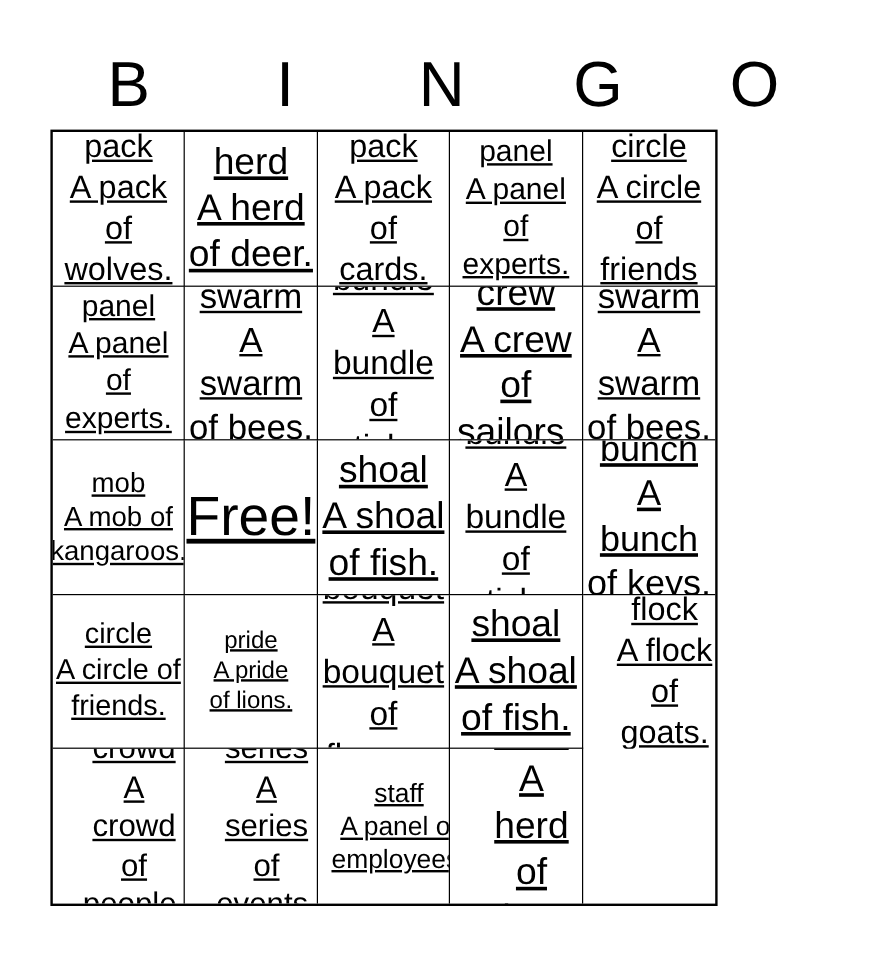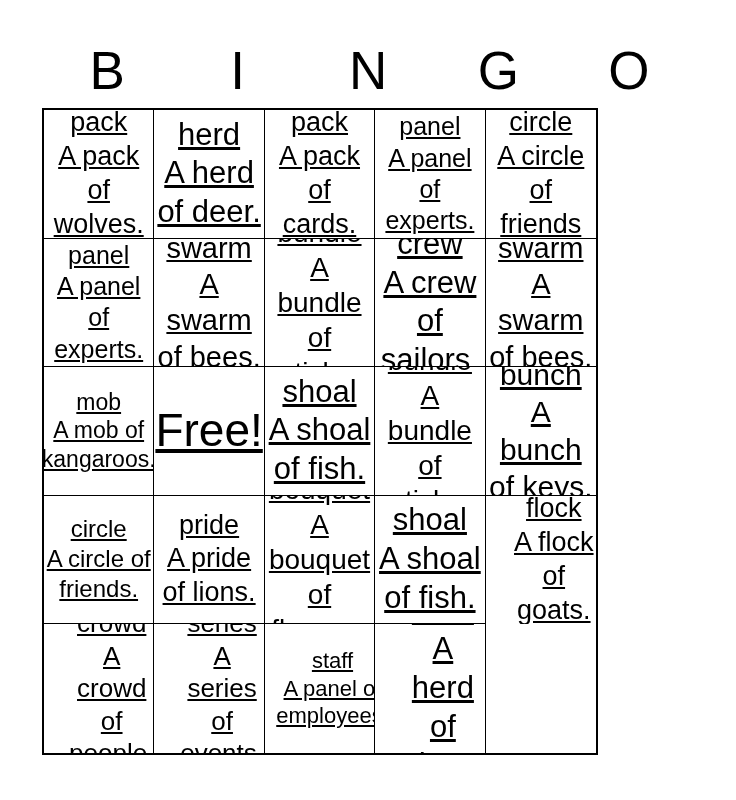--- a/index.html
+++ b/index.html
@@ -115,21 +115,21 @@
     <div class="cell" style="font-size:28px">bundle
 A bundle
 of sticks.</div>
 
     <div class="cell" style="font-size:30px">bunch
 A bunch
 of keys.</div>
     <div class="cell" style="font-size:24px">circle
 A circle of
 friends.</div>
-    <div class="cell" style="font-size:27px">pride
+    <div class="cell" style="font-size:20px">pride
 A pride
 of lions.</div>
     <div class="cell" style="font-size:28px">bouquet
 A bouquet
 of flowers.</div>
     <div class="cell" style="font-size:31px">shoal
 A shoal
 of fish.</div>
 
     <div class="cell" style="font-size:27px">flock

